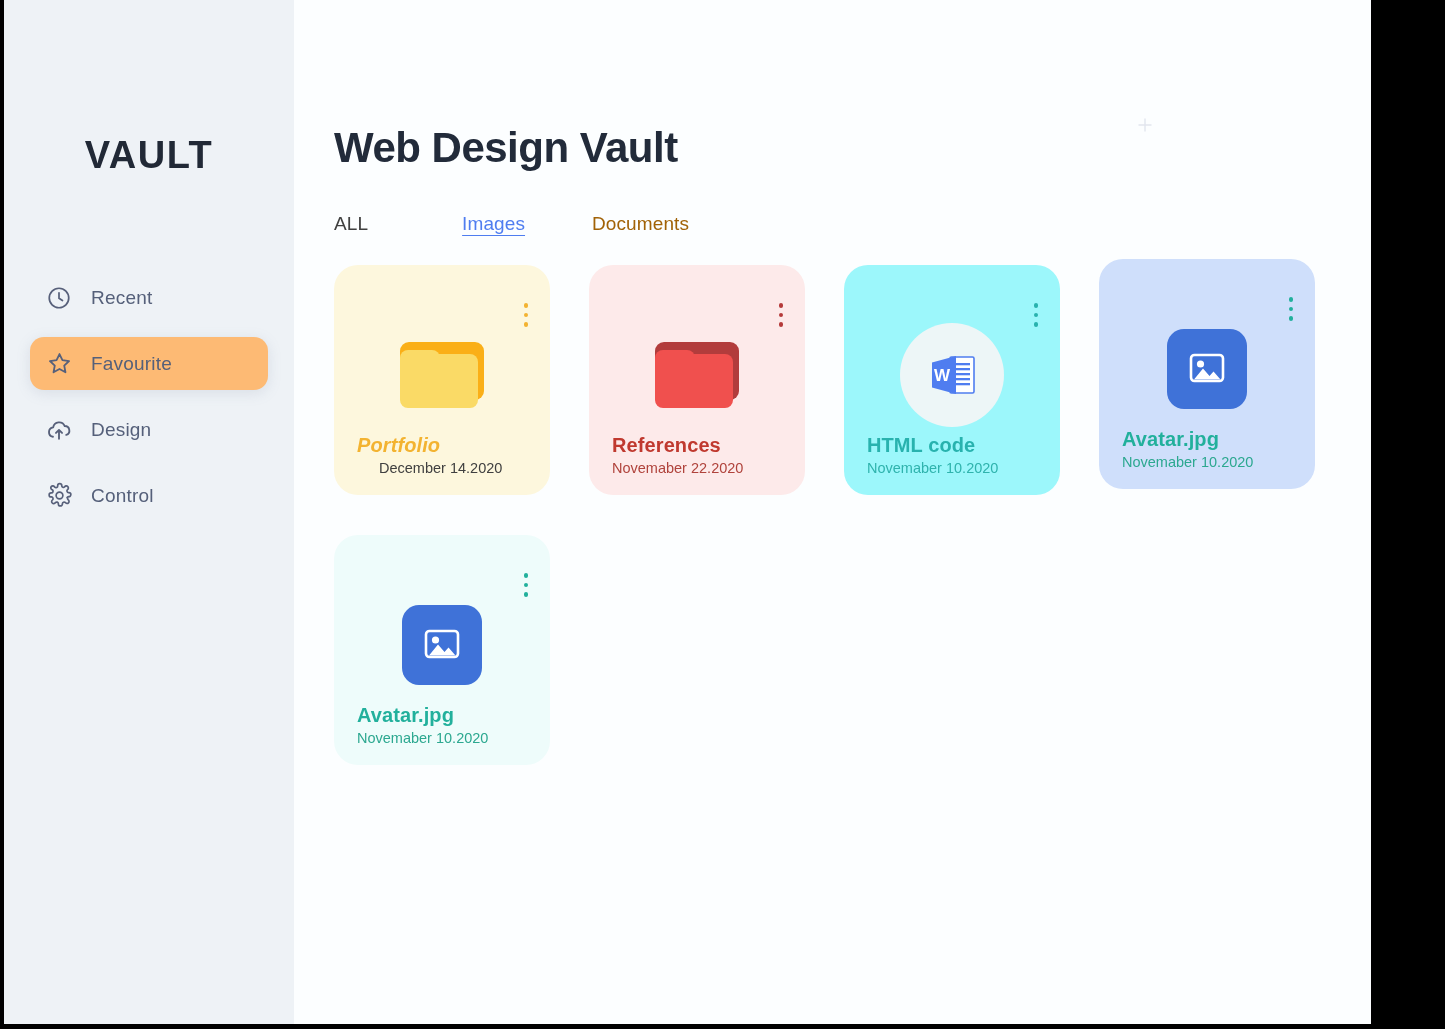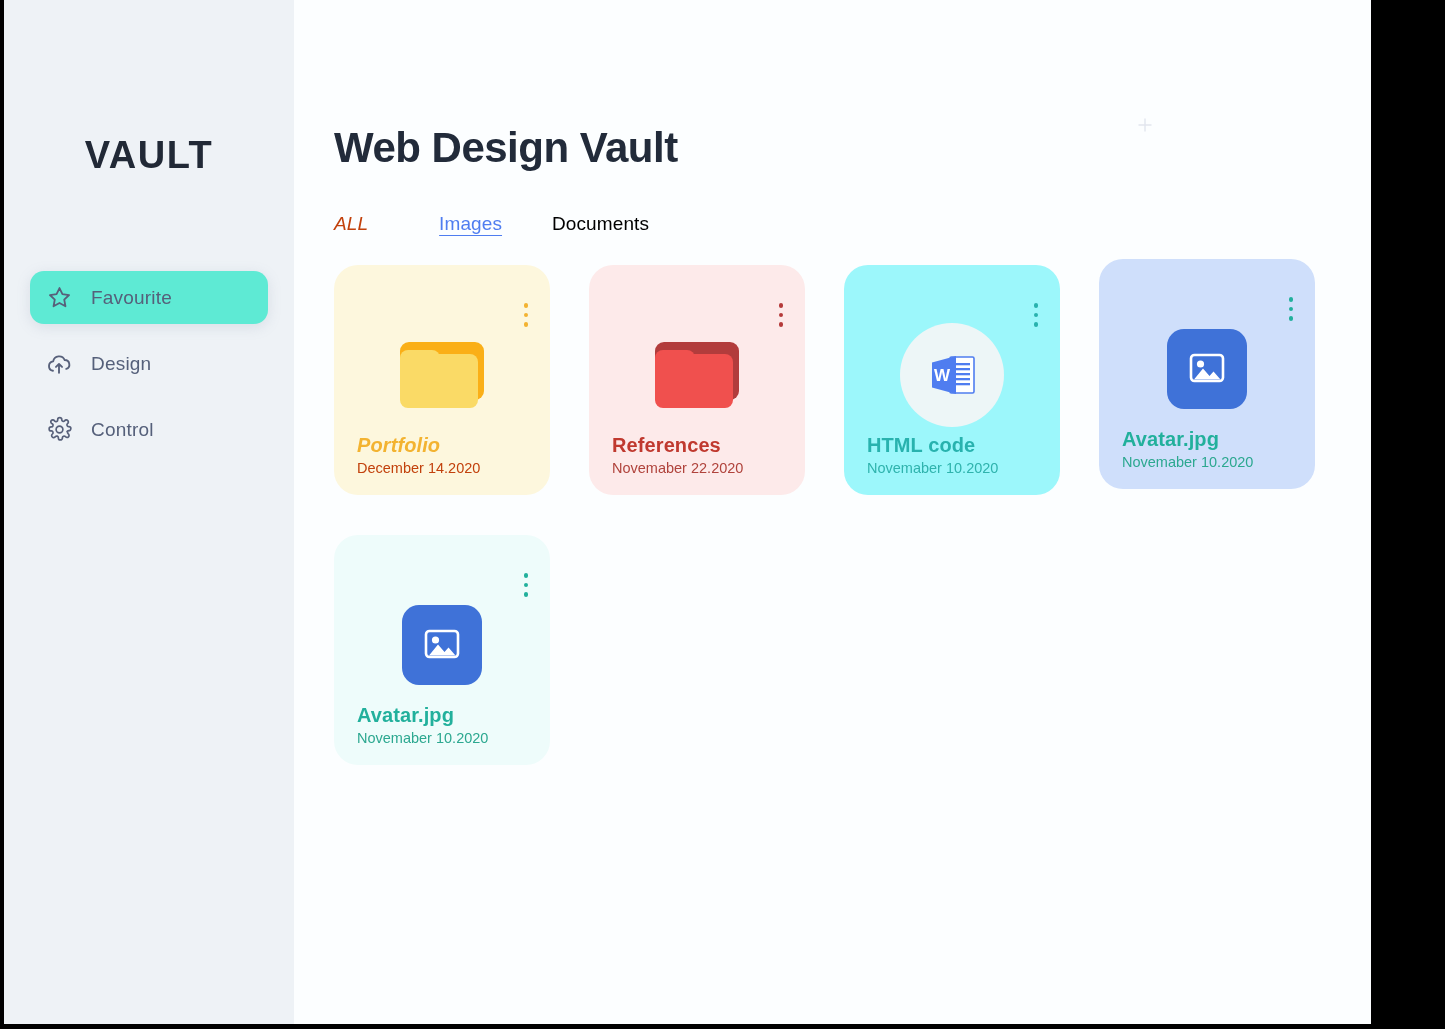--- a/index.html
+++ b/index.html
@@ -59,21 +59,21 @@
     display: flex;
     align-items: center;
     gap: 18px;
     height: 53px;
     padding: 0 15px;
     border-radius: 14px;
     cursor: pointer;
   }
 
   .nav-item.active {
-    background: #5eead4;
+    background: #fdba74;
     box-shadow: 0 3px 14px rgba(120, 135, 160, 0.18);
   }
 
   .nav-icon {
     width: 28px;
     height: 28px;
     flex: 0 0 28px;
     display: flex;
     align-items: center;
     justify-content: center;
@@ -129,23 +129,23 @@
     display: flex;
     align-items: center;
     gap: 0px;
   }
 
   .tab {
     font-size: 19px;
     cursor: pointer;
     letter-spacing: 0.1px;
   }
-  .tab.t-all  { color: #c2410c; margin-right: 71px; font-style: italic; }
+  .tab.t-all  { color: #404040; margin-right: 94px; }
   .tab.t-img  { color: #4f7df0; margin-right: 50px; text-decoration: underline; text-underline-offset: 5px; }
-  .tab.t-doc  { color: #000000; }
+  .tab.t-doc  { color: #a16207; margin-left: 17px; }
 
   
   .grid {
     margin-top: 30px;
     display: flex;
     flex-wrap: wrap;
     gap: 0;
     width: 1020px;
   }
 
@@ -202,21 +202,21 @@
   }
   .card .fdate {
     font-size: 14.5px;
     margin-top: 3px;
     white-space: nowrap;
   }
 
   
   .card.yellow { background: #fdf7dd; }
   .card.yellow .dots, .card.yellow .fname { color: #f3b331; font-style: italic; }
-  .card.yellow .fdate { color: #c2410c; }
+  .card.yellow .fdate { color: #404040; margin-left: 22px; }
 
   .card.red { background: #fdeaea; }
   .card.red .dots { color: #b53a3a; }
   .card.red .fname { color: #c0392f; }
   .card.red .fdate { color: #b0433c; }
 
   .card.cyan { background: #9cf7fb; }
   .card.cyan .dots, .card.cyan .fname { color: #28b2ae; }
   .card.cyan .fdate { color: #2fb3ad; }
 
@@ -270,20 +270,29 @@
 <body>
 
 <div id="app">
 
   <aside class="sidebar">
 
     <div class="brand">VAULT</div>
 
     <nav class="nav">
 
+      <div class="nav-item">
+        <span class="nav-icon">
+          <svg width="26" height="26" viewBox="0 0 24 24" fill="none" stroke="currentColor" stroke-width="1.6">
+            <circle cx="12" cy="12" r="9"></circle>
+              <path d="M12 7.2v5.1l3.2 2" stroke-linecap="round"></path>
+          </svg>
+        </span>
+        <span class="nav-label">Recent</span>
+      </div>
 
       <div class="nav-item active">
         <span class="nav-icon">
           <svg width="27" height="27" viewBox="0 0 24 24" fill="none" stroke="currentColor" stroke-width="1.6" stroke-linejoin="round">
             <path d="M12 3.6l2.6 5.4 5.9.8-4.3 4.1 1.1 5.9-5.3-2.9-5.3 2.9 1.1-5.9L3.5 9.8l5.9-.8z"></path>
           </svg>
         </span>
         <span class="nav-label">Favourite</span>
       </div>
 

